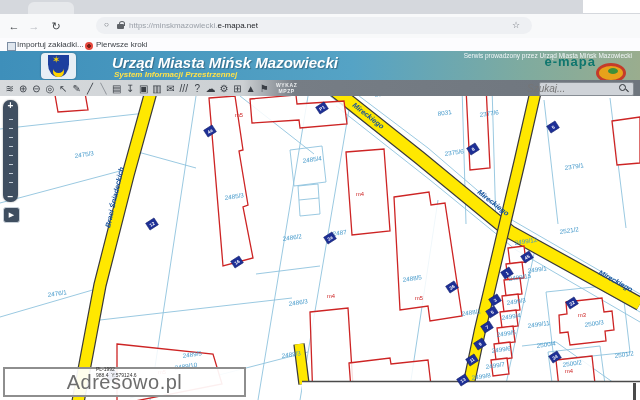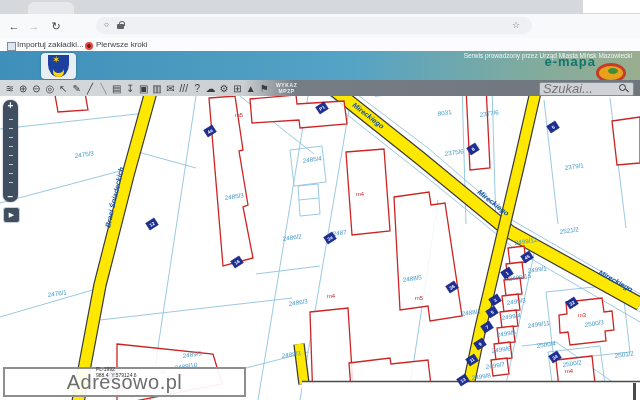--- a/index.html
+++ b/index.html
@@ -35,21 +35,21 @@
   #logo-text{right:44px;top:54px;font-size:13px;font-weight:bold;color:#0f766e;letter-spacing:1px;}
   #logo-ell{right:14px;top:63px;width:24px;height:14px;border-radius:50%;background:#e8a21a;border:3px solid #c43b2a;}
   #logo-ell-in{right:22px;top:68px;width:10px;height:6px;border-radius:50%;background:#3f8f3a;}
   
   #toolbar{left:0;top:80px;width:640px;height:17px;background:linear-gradient(90deg,#d7dadd 0%,#ccd0d3 38%,#767d85 46%,#6e757d 100%);border-bottom:1px solid #565c63;}
   #tools{left:3px;top:81px;height:15px;display:flex;align-items:center;}
   .tool{width:13.4px;text-align:center;font-size:10px;color:#393e45;cursor:pointer;line-height:15px;}
   .tool.dim{color:#8b9096;}
   #wykaz{left:276px;top:83px;font-size:5px;font-weight:bold;letter-spacing:.6px;color:#eceef0;text-align:center;line-height:5.5px;white-space:pre-line;}
   #searchbox{left:539px;top:82px;width:93px;height:12px;background:#cfd3d8;border:1px solid #878d94;border-radius:2px;}
-  #searchinput{left:543px;top:84px;width:74px;height:9px;border:none;background:transparent;font-size:13px;font-style:italic;color:#565c64;outline:none;padding:0;font-family:"Liberation Sans",sans-serif;}
+  #searchinput{left:527px;top:84px;width:74px;height:9px;border:none;background:transparent;font-size:10px;font-style:italic;color:#565c64;outline:none;padding:0;font-family:"Liberation Sans",sans-serif;}
   #magcircle{left:619px;top:84px;width:5px;height:5px;border:1.4px solid #2e3237;border-radius:50%;}
   #maghandle{left:625px;top:90px;width:4px;height:1.4px;background:#2e3237;transform:rotate(45deg);}
   
   #map-svg{left:0;top:96px;width:640px;height:304px;}
   
   #zoombar{left:3px;top:100px;width:15px;height:102px;background:#3f4e60;border-radius:7px;box-shadow:0 0 2px rgba(0,0,0,.4);display:flex;flex-direction:column;align-items:center;}
   #zoom-plus,#zoom-minus{color:#fff;font-size:10px;font-weight:bold;line-height:11px;cursor:pointer;}
   #zoomticks{flex:1;display:flex;flex-direction:column;justify-content:space-evenly;align-items:center;}
   .ztick{width:4px;height:1.5px;background:#c3ccd6;}
   #panbtn{left:3px;top:207px;width:15px;height:14px;background:#3f4e60;border:1px solid #c8d0d8;border-radius:3px;color:#fff;font-size:7px;text-align:center;line-height:14px;cursor:pointer;}
@@ -66,33 +66,36 @@
   <div class="abs" id="tabghost"></div>
   <div class="abs" id="cornerbox"></div>
   <div class="abs" id="navbar"></div>
   <div class="abs navbtn" style="left:6px;">←</div>
   <div class="abs navbtn" style="left:26px;color:#b7babf;">→</div>
   <div class="abs navbtn" style="left:48px;">↻</div>
   <div class="abs" id="addrbar"></div>
   <div class="abs" id="addr-shield">○</div>
   <div class="abs lockring"></div>
   <div class="abs lockbody"></div>
+  <div class="abs" id="urltext"><span>https://</span><span>minskmazowiecki.</span><b>e-mapa.net</b></div>
   <div class="abs" id="addr-star">☆</div>
   <div class="abs" id="bookmarksbar"></div>
   <div class="abs" id="bk1-icon"></div>
   <div class="abs bk" style="left:17px;">Importuj zakładki...</div>
   <div class="abs" id="bk2-icon"></div>
   <div class="abs bk" style="left:96px;text-align:right;">Pierwsze kroki</div>
 
   <div class="abs" id="appheader"></div>
   <div class="abs" id="crest-panel"></div>
   <div class="abs" id="crest"></div>
   <div class="abs" id="crest-star">✶</div>
   <div class="abs" id="crest-moon1"></div>
   <div class="abs" id="crest-moon2"></div>
+  <div class="abs" id="hdr-title">Urząd Miasta Mińsk Mazowiecki</div>
+  <div class="abs" id="hdr-sub">System Informacji Przestrzennej</div>
   <div class="abs" id="hdr-note">Serwis prowadzony przez Urząd Miasta Mińsk Mazowiecki</div>
   <div class="abs" id="logo-text">e-mapa</div>
   <div class="abs" id="logo-ell"></div>
   <div class="abs" id="logo-ell-in"></div>
 
   <div class="abs" id="toolbar"></div>
   <div class="abs" id="tools">
       <div class="tool">≋</div>
       <div class="tool">⊕</div>
       <div class="tool">⊖</div>

